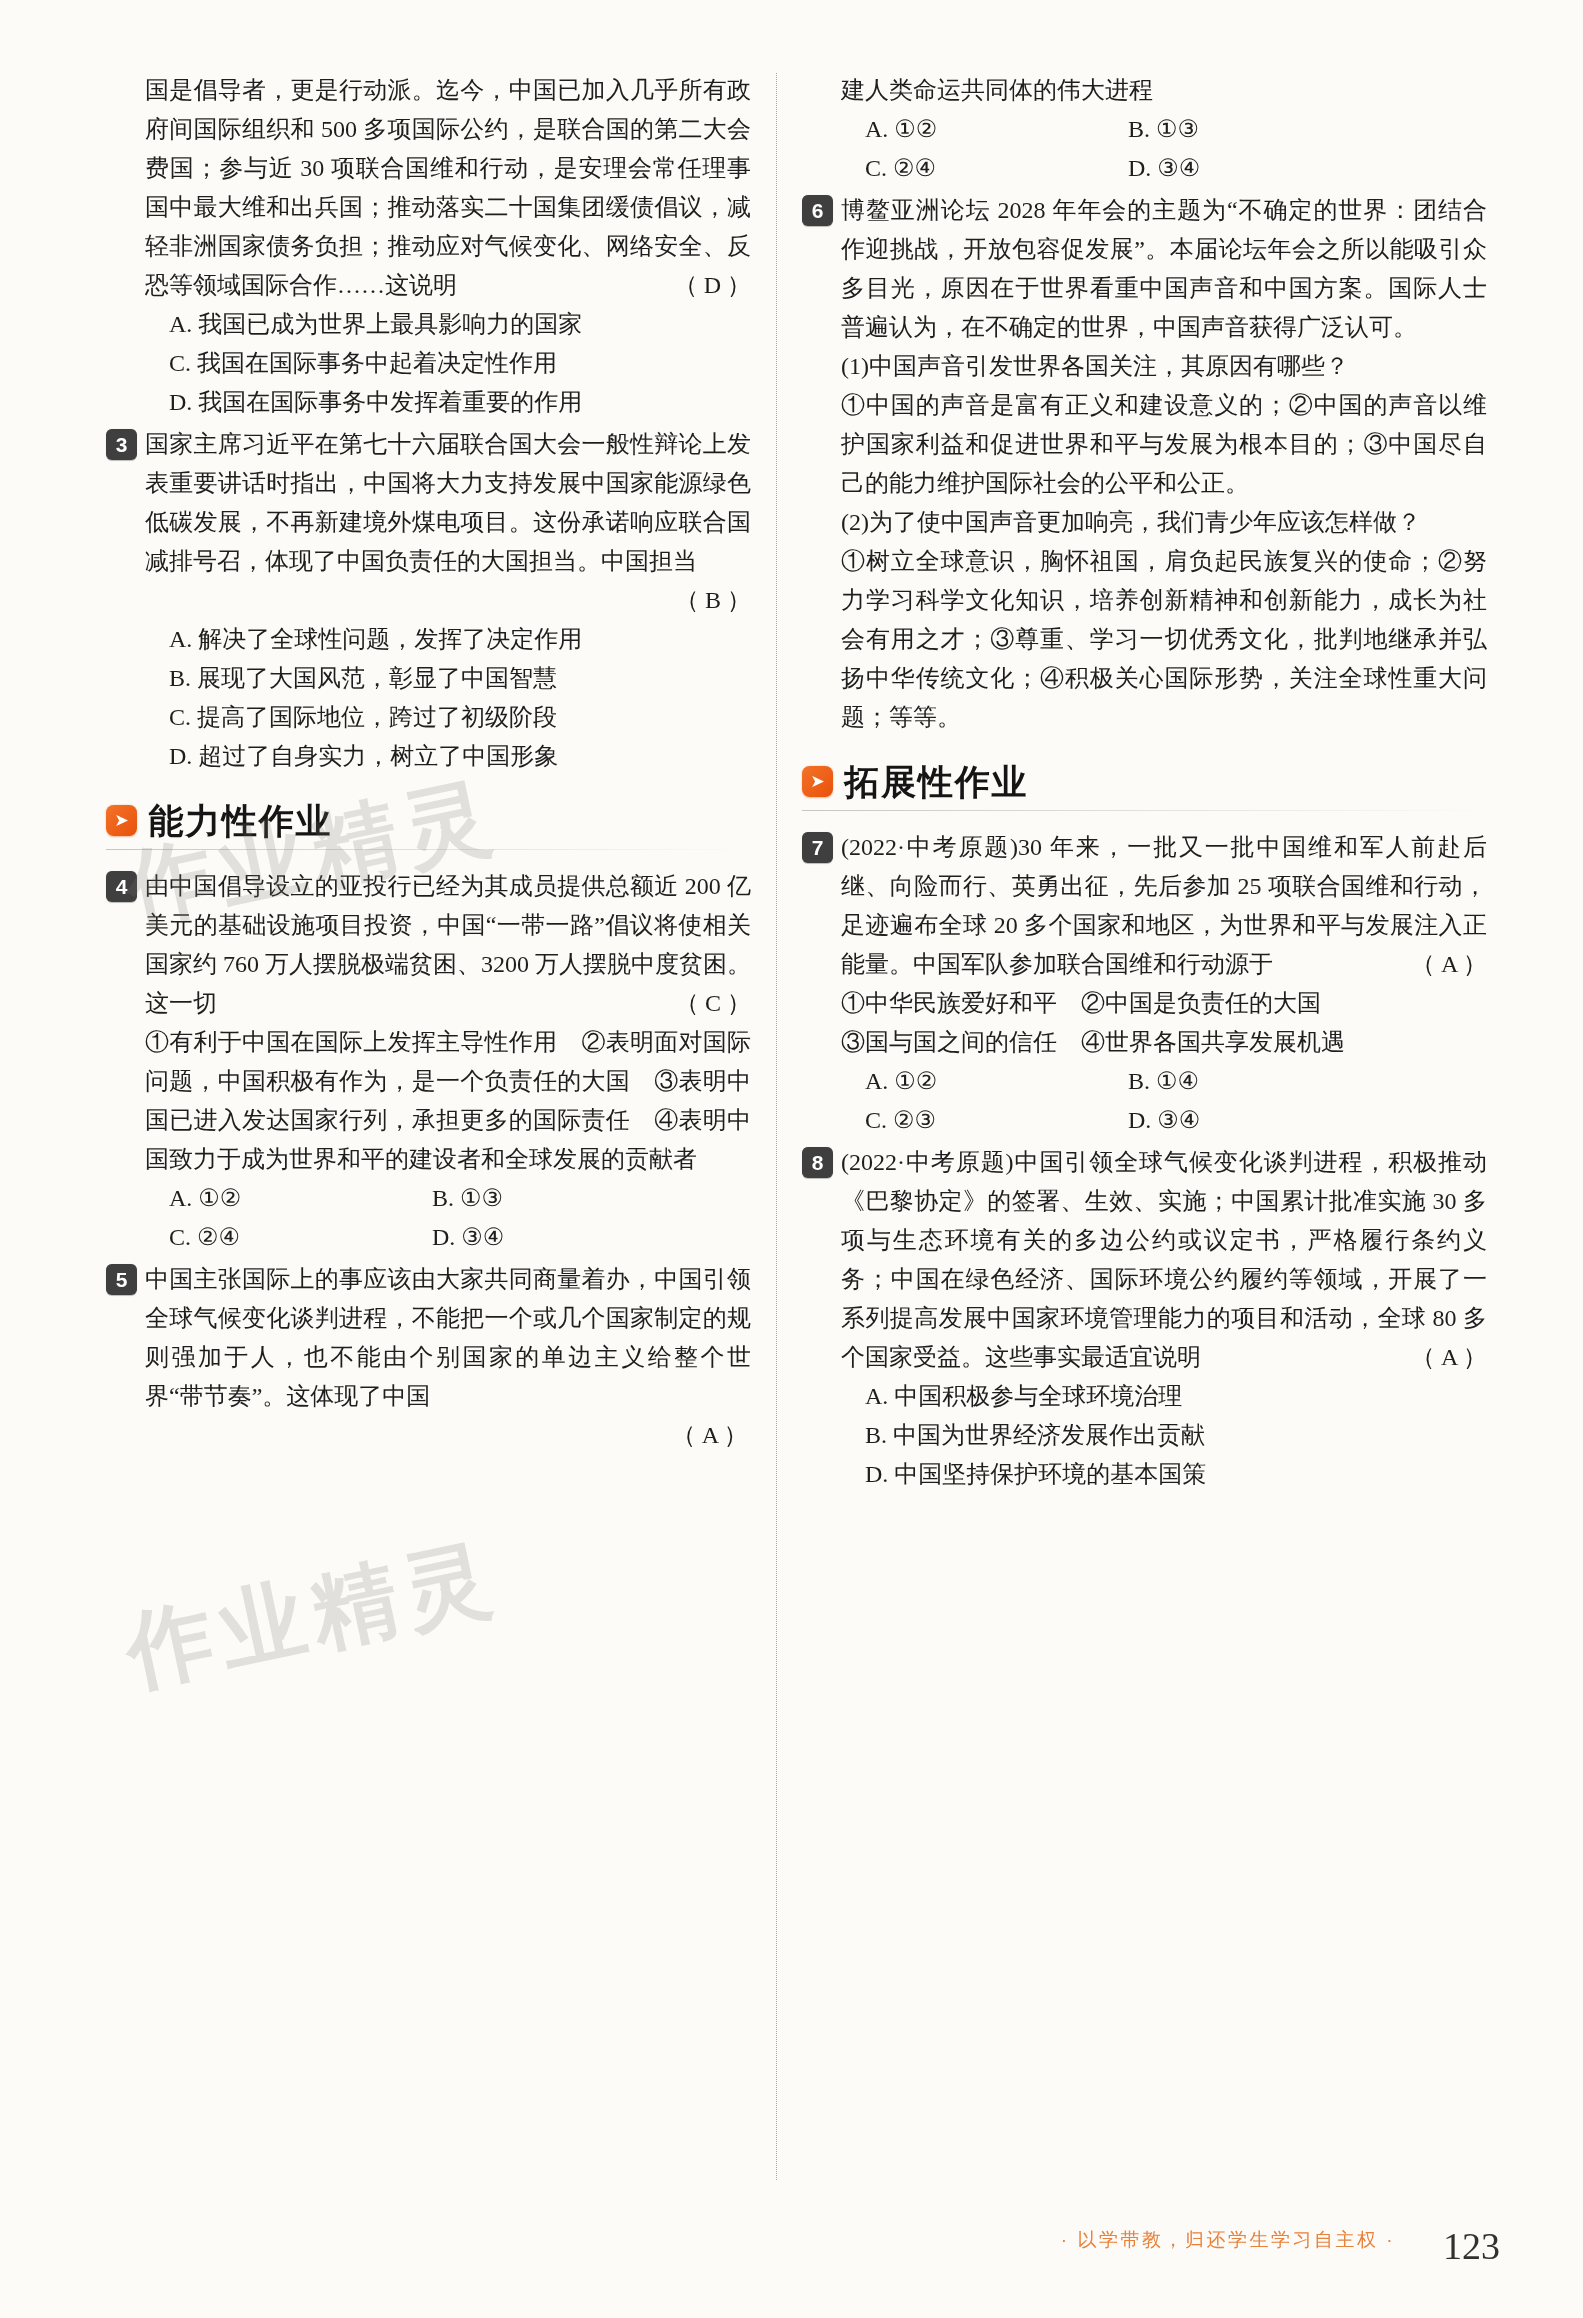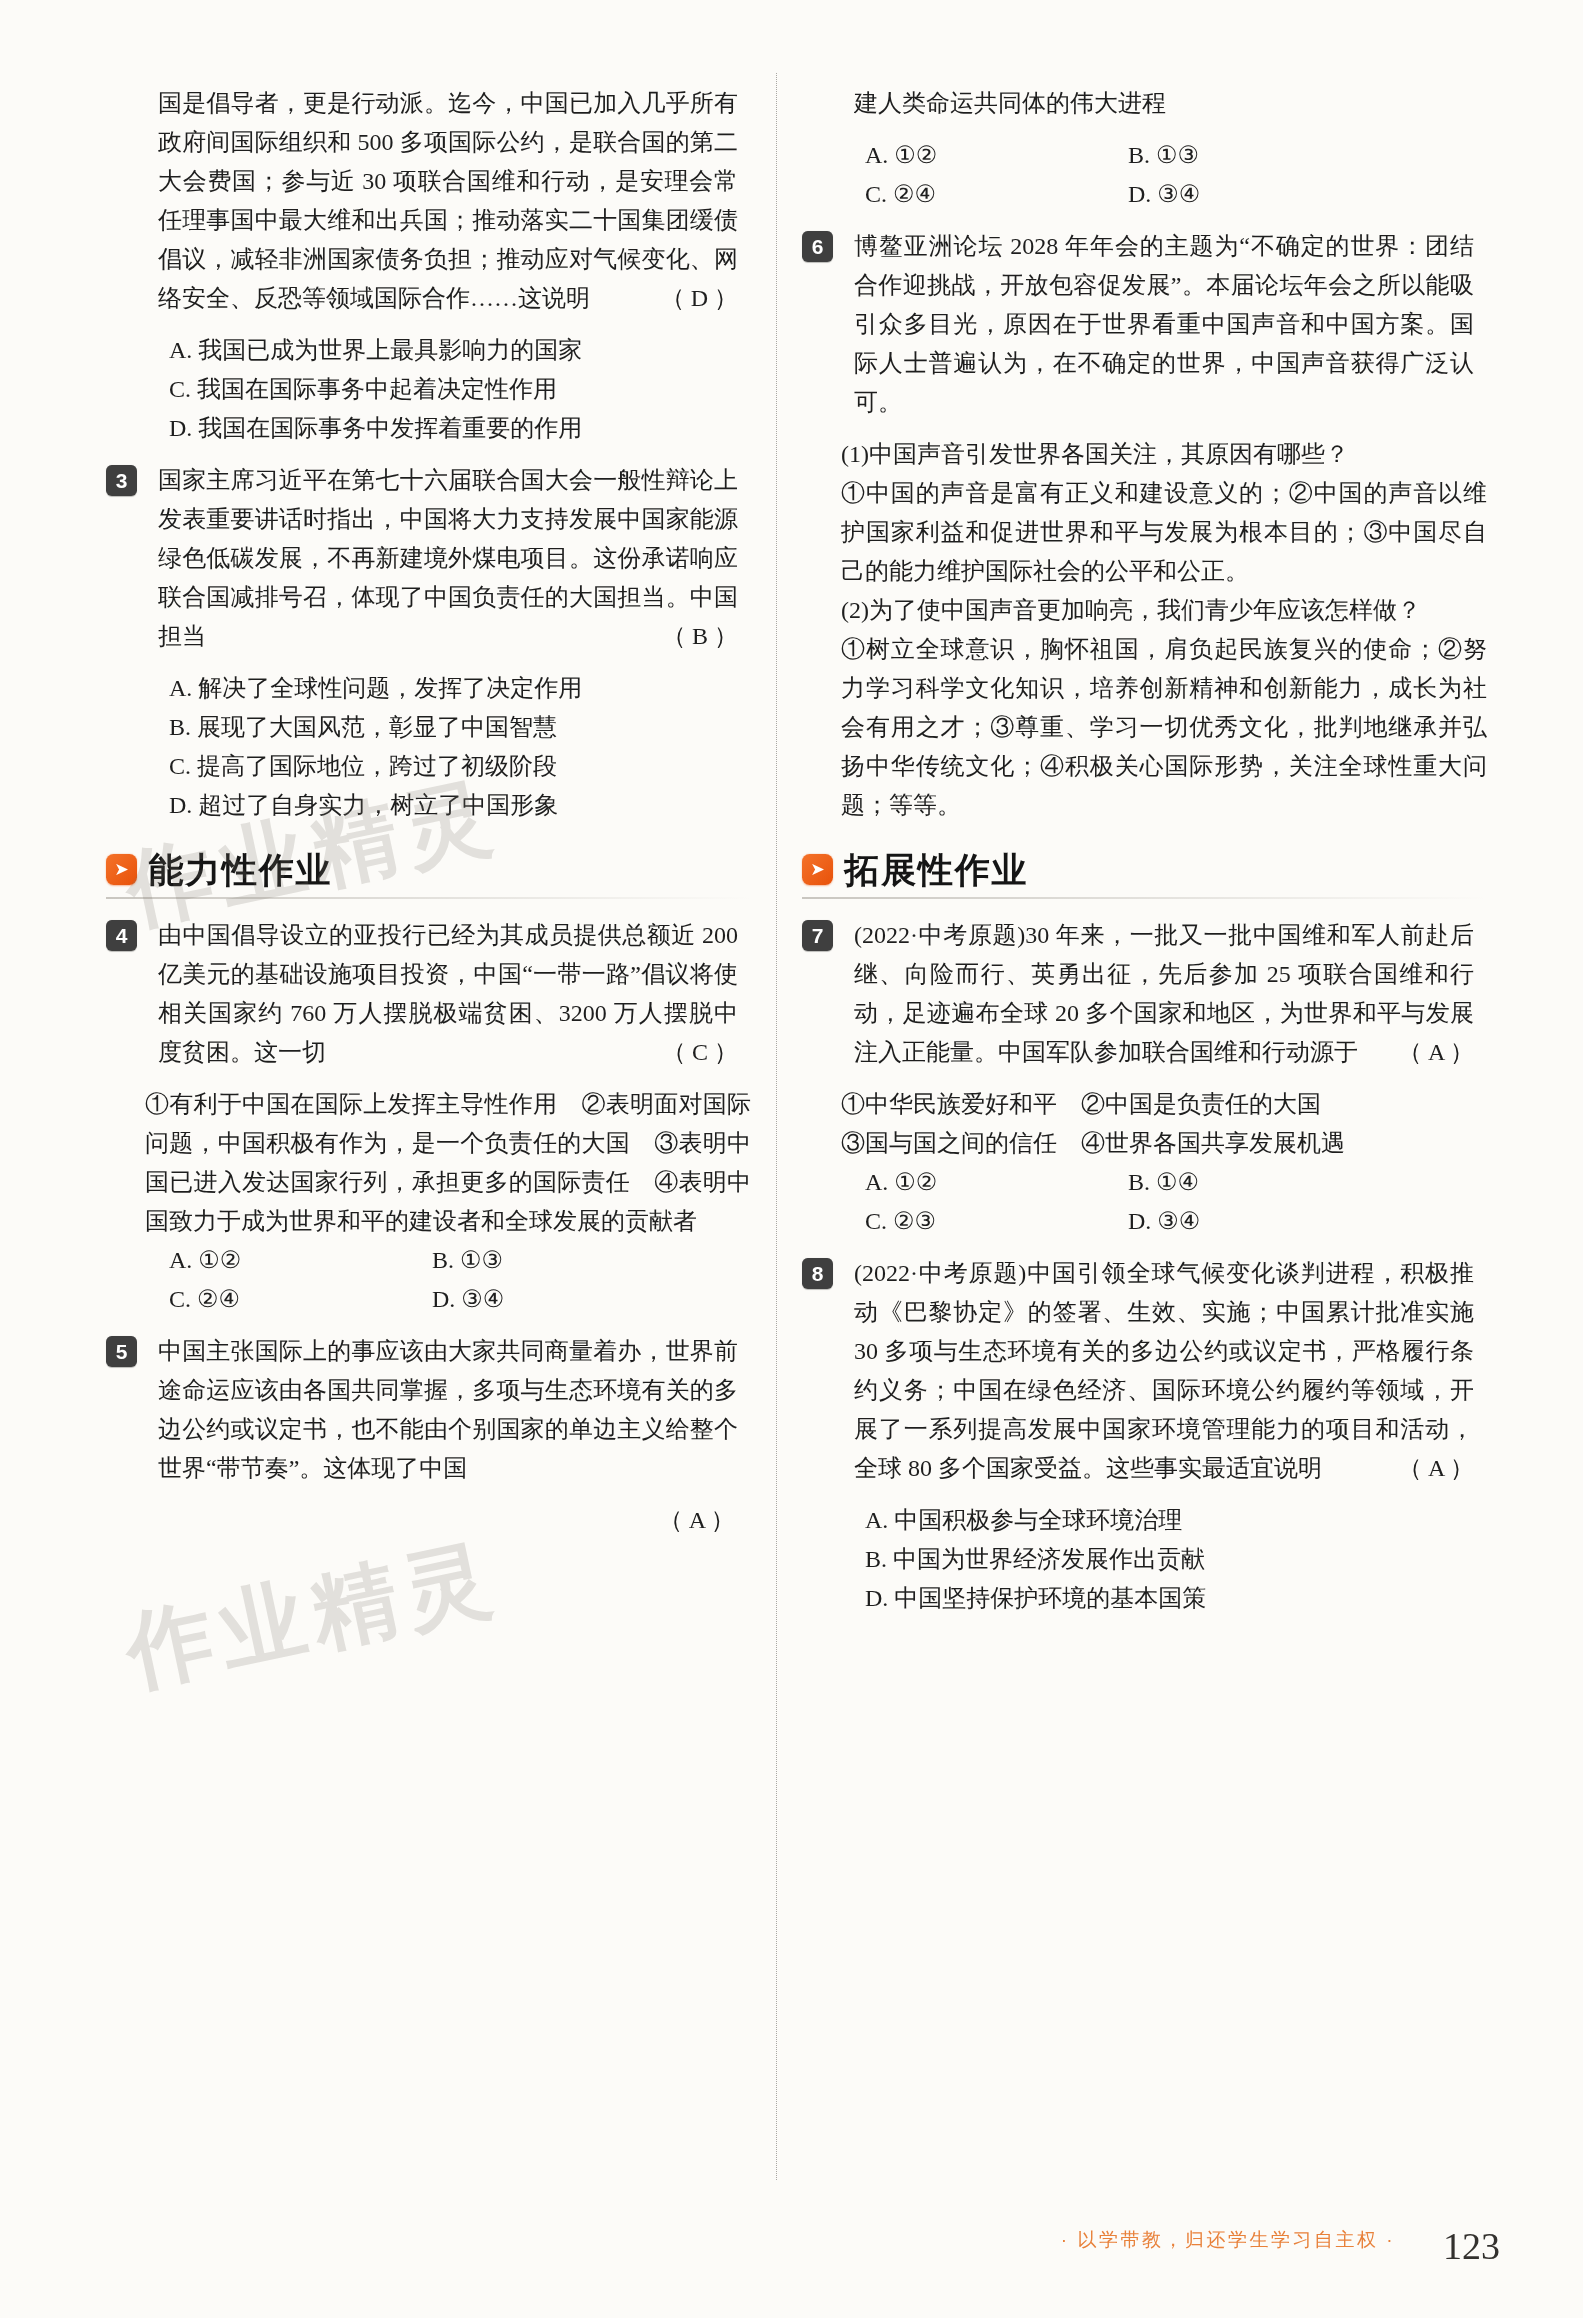--- a/index.html
+++ b/index.html
@@ -13,21 +13,21 @@
     position:relative;width:1583px;height:2319px;margin:0 auto;
     background:#fcfbf8;color:#1e1e1e;
     font-family:"Liberation Serif","DejaVu Serif",serif;
     overflow:hidden;
   }
   .columns{position:absolute;left:106px;top:71px;width:1381px;display:flex;align-items:flex-start;}
   .col{font-size:24px;line-height:39px;}
   .col-left{width:645px;flex:none;}
   .divider{align-self:stretch;width:0;border-left:1.7px dotted #a9a7a3;margin:1.7px 25px 0 25px;min-height:2107px;}
   .col-right{flex:1;}
-  p{margin:13px;text-align:justify;overflow-wrap:break-word;}
+  p{margin:0;text-align:justify;overflow-wrap:break-word;}
   .question{position:relative;padding-left:39px;margin:0 0 3.3px 0;}
   .qnum{
     position:absolute;left:0;top:4.1px;width:31px;height:31px;
     background:var(--number-box);color:#fff;
     font-family:"Liberation Sans",sans-serif;font-weight:bold;
     font-size:21px;line-height:31px;text-align:center;border-radius:5.8px;
     box-shadow:0 0.8px 0.8px rgba(0,0,0,.25);
   }
   .stem{overflow:hidden;}
   .answer{float:right;margin-left:15px;white-space:nowrap;}
@@ -110,21 +110,21 @@
             </div>
             <div class="option-row">
               <span class="option-cell">C. ②④</span>
               <span class="option-cell">D. ③④</span>
             </div>
           </div>
         </div>
         <div class="question">
           <span class="qnum">5</span>
           <div class="qbody">
-            <p class="stem"><span class="stem-text">中国主张国际上的事应该由大家共同商量着办，世界前途命运应该由各国共同掌握，多项与生态环境有关的多边公约或议定书，也不能由个别国家的单边主义给整个世界“带节奏”。这体现了中国</span></p>
+            <p class="stem"><span class="stem-text">中国主张国际上的事应该由大家共同商量着办，中国引领全球气候变化谈判进程，不能把一个或几个国家制定的规则强加于人，也不能由个别国家的单边主义给整个世界“带节奏”。这体现了中国</span></p>
             <p class="answer-line">（ A ）</p>
           </div>
         </div>
       </div>
     <div class="divider"></div>
     <div class="col col-right" id="col-right">
         <div class="question">
           <div class="qbody">
             <p class="stem"><span class="stem-text">建人类命运共同体的伟大进程</span></p>
             <div class="option-row">

